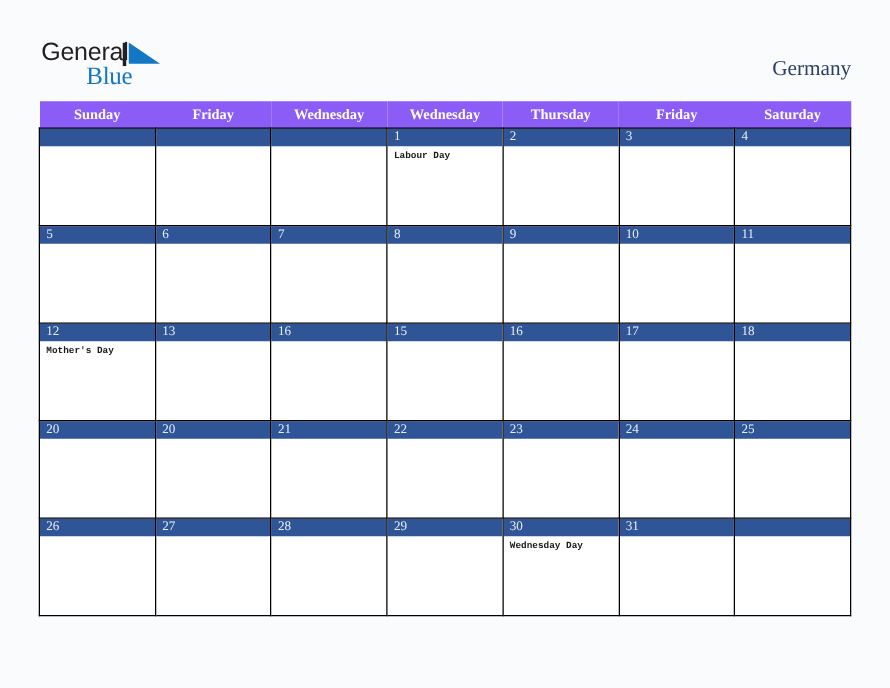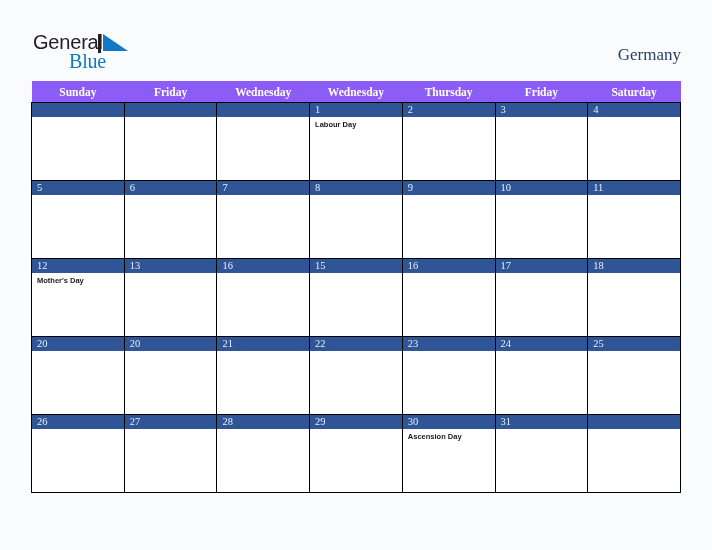--- a/index.html
+++ b/index.html
@@ -137,21 +137,21 @@
   }
 
   .events {
     padding: 3px 4px 0 5px;
   }
   .event {
     font-size: 7.5px;
     font-weight: bold;
     color: #1a1a1a;
     line-height: 10px;
-    font-family: Liberation Sans, sans-serif;
+    font-family: Liberation Mono, monospace;
     white-space: nowrap;
   }
 </style>
 </head>
 <body>
 
 <div class="page">
 
   <div class="header">
 
@@ -321,21 +321,21 @@
             <span class="daynum">28</span>
             <div class="events"></div>
           </td>
           <td>
             <span class="daynum">29</span>
             <div class="events"></div>
           </td>
           <td>
             <span class="daynum">30</span>
             <div class="events">
-              <div class="event">Ascension Day</div>
+              <div class="event">Wednesday Day</div>
             </div>
           </td>
           <td>
             <span class="daynum">31</span>
             <div class="events"></div>
           </td>
           <td>
             <span class="daynum"></span>
             <div class="events"></div>
           </td>

